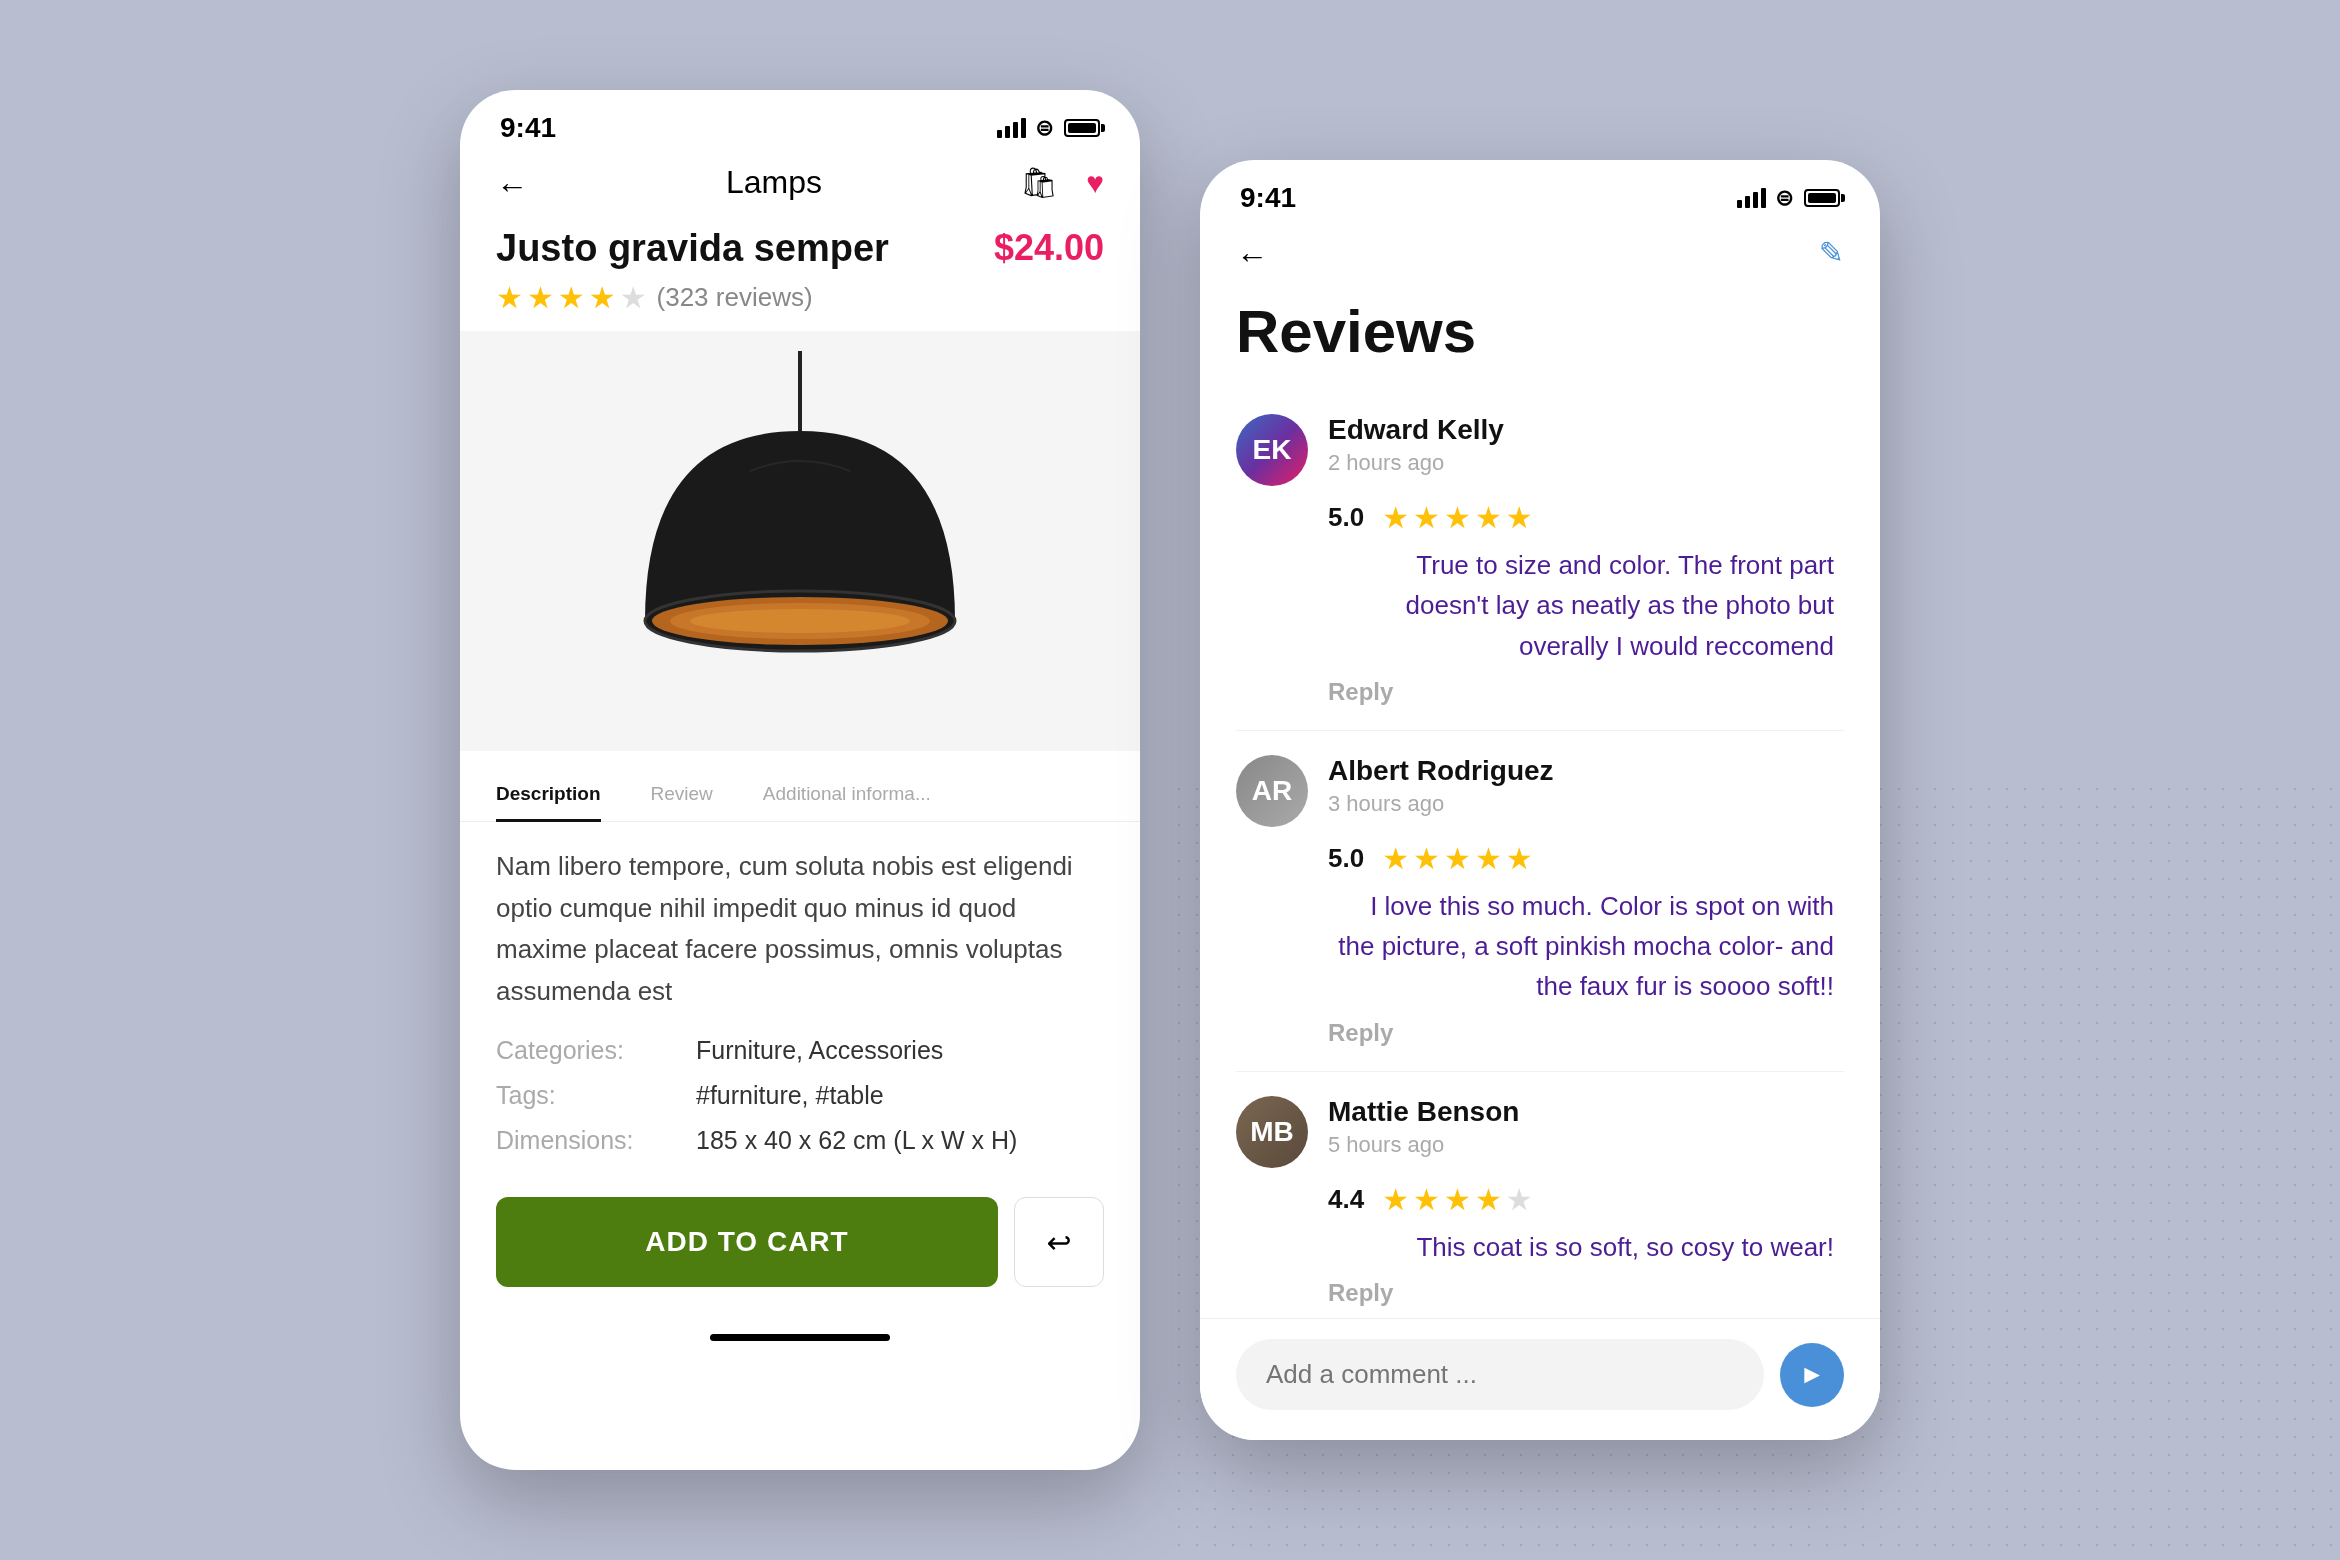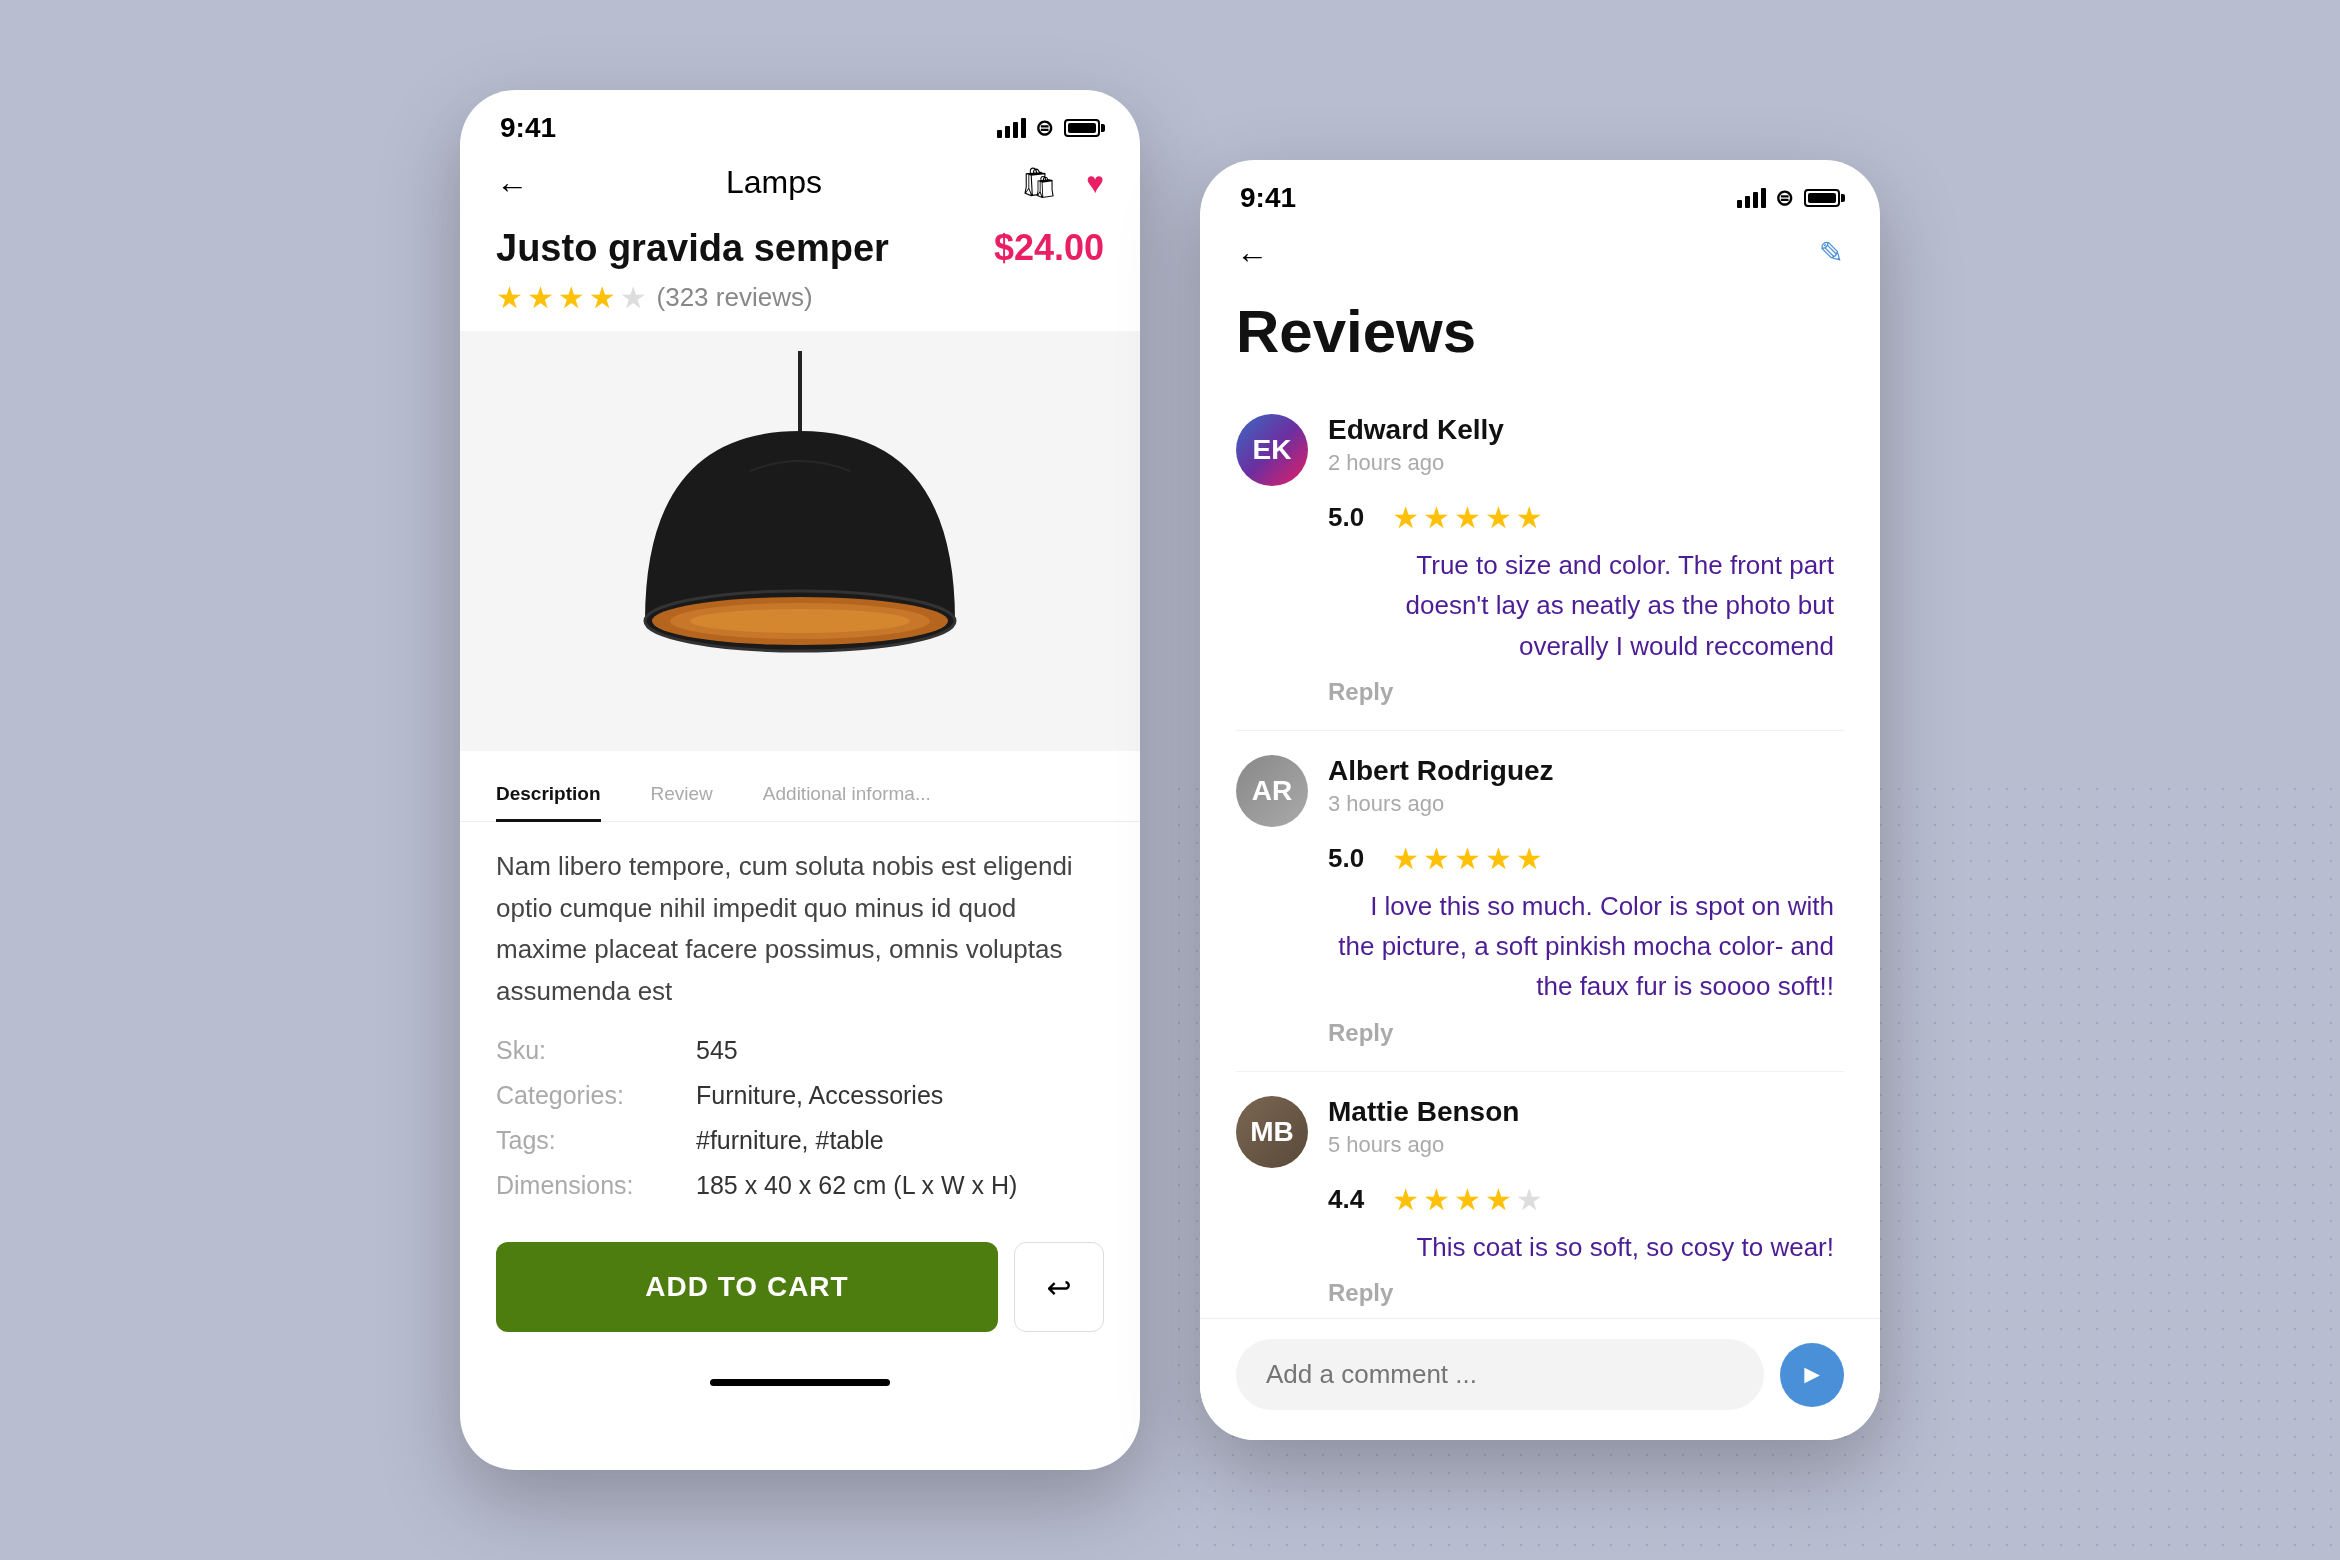--- a/index.html
+++ b/index.html
@@ -388,21 +388,21 @@
 
     .reviewer-time {
       font-size: 22px;
       color: #aaa;
       margin-top: 4px;
     }
 
     .review-rating-row {
       display: flex;
       align-items: center;
-      gap: 28px;
+      gap: 18px;
       margin: 14px 0 10px;
       padding-left: 92px;
     }
 
     .review-score {
       font-size: 26px;
       font-weight: 600;
       color: #111;
     }
 
@@ -539,24 +539,20 @@
   <div class="tabs">
     <span class="tab active">Description</span>
     <span class="tab">Review</span>
     <span class="tab">Additional informa...</span>
   </div>
 
   <p class="description">Nam libero tempore, cum soluta nobis est eligendi optio cumque nihil impedit quo minus id quod maxime placeat facere possimus, omnis voluptas assumenda est</p>
 
   <div class="product-details">
     <div class="detail-row">
-      <span class="detail-label">Sku:</span>
-      <span class="detail-value">545</span>
-    </div>
-    <div class="detail-row">
       <span class="detail-label">Categories:</span>
       <span class="detail-value">Furniture, Accessories</span>
     </div>
     <div class="detail-row">
       <span class="detail-label">Tags:</span>
       <span class="detail-value">#furniture, #table</span>
     </div>
     <div class="detail-row">
       <span class="detail-label">Dimensions:</span>
       <span class="detail-value">185 x 40 x 62 cm (L x W x H)</span>

